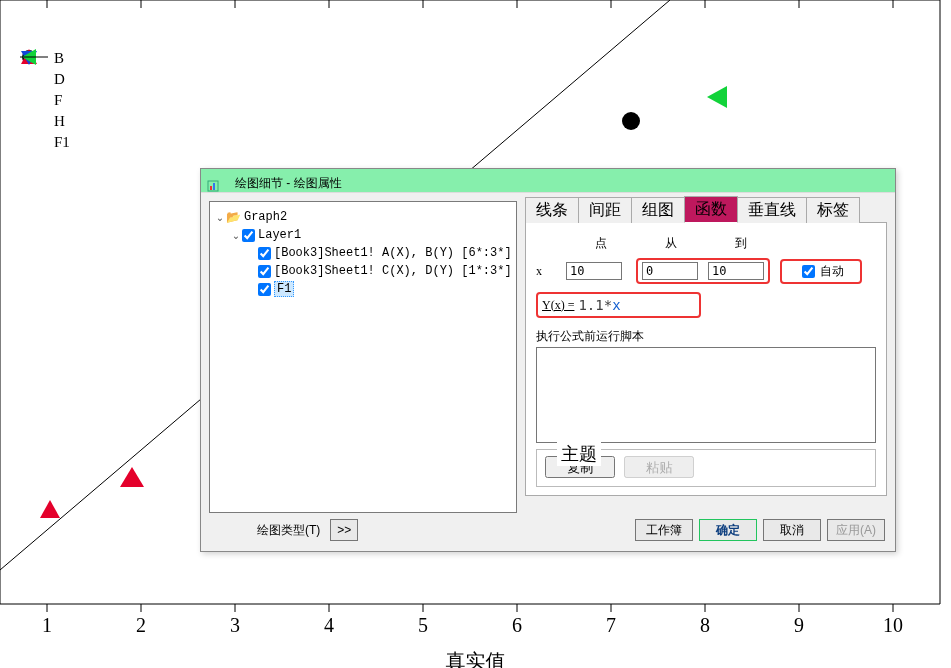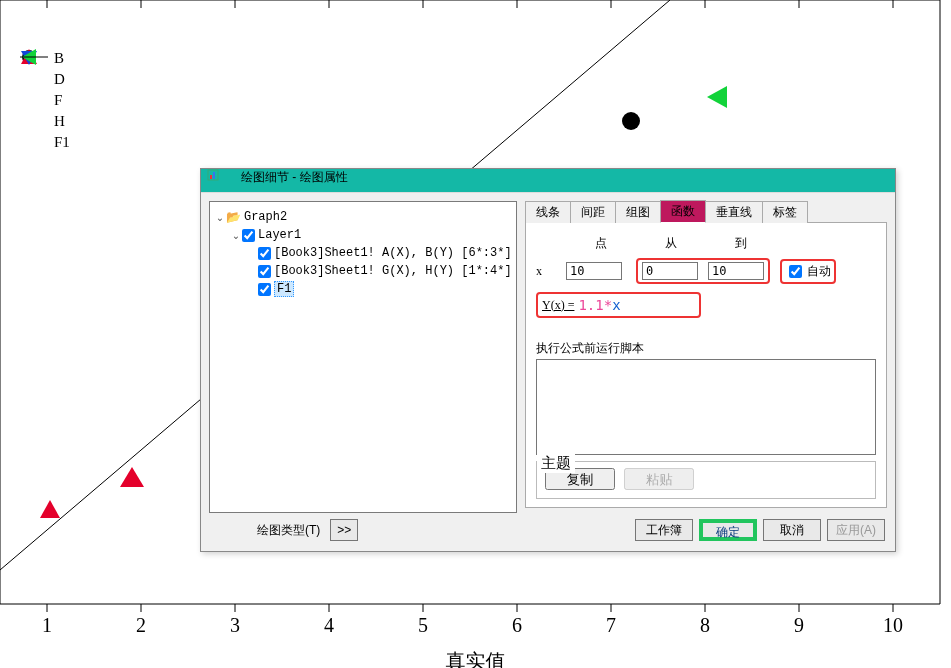--- a/index.html
+++ b/index.html
@@ -58,26 +58,26 @@
     width: 696px; height: 384px;
     background: #f0f0f0;
     border: 1px solid #888;
     box-shadow: 2px 2px 6px rgba(0,0,0,0.18);
     display: flex;
     flex-direction: column;
   }
   .titlebar {
     height: 24px;
     display: flex;
-    align-items: flex-start;
+    align-items: flex-end;
     padding: 0 6px;
-    background: #14b8a6;
+    background: #86efac;
     border-bottom: 1px solid #ddd;
     font-size: 12px;
-    gap: 22px;
+    gap: 16px;
   }
   .titlebar .icon {
     width: 12px; height: 12px;
     display: inline-flex; align-items: center; justify-content: center;
   }
   .dlg-body {
     flex: 1;
     display: flex;
     padding: 8px 8px 0 8px;
     gap: 8px;
@@ -104,21 +104,21 @@
     display: flex;
     flex-direction: column;
   }
 
   .tabs {
     display: flex;
     align-items: flex-end;
     height: 22px;
     border-bottom: 1px solid #aaa;
     gap: 0;
-    font-size: 12px;
+    font-size: 16px;
   }
   .tabs .tab {
     padding: 2px 10px;
     border: 1px solid #aaa;
     border-bottom: none;
     background: #f0f0f0;
     margin-right: -1px;
     position: relative;
     top: 1px;
   }
@@ -165,24 +165,24 @@
   }
 
   .theme-group {
     border: 1px solid #bbb;
     padding: 6px 8px 8px 8px;
     margin-top: 6px;
     position: relative;
   }
   .theme-group .legend-lbl {
     position: absolute;
-    top: -8px; left: 0;
+    top: -8px; left: 20px;
     background: #fff;
     padding: 0 4px;
-    font-size: 15px;
+    font-size: 18px;
   }
   .theme-group button { width: 70px; height: 22px; margin-right: 6px; }
 
   .dlg-footer {
     display: flex;
     align-items: center;
     padding: 6px 10px 10px 10px;
     gap: 6px;
   }
   .dlg-footer .lbl { margin-left: 46px; margin-right: 4px; }
@@ -192,28 +192,28 @@
     background: #fff;
   }
   .dlg-footer .spacer { flex: 1; }
   .dlg-footer button {
     width: 58px; height: 22px;
     border: 1px solid #767676;
     background: #e9e9e9;
     font-size: 12px;
   }
   .dlg-footer button.squish { width: 28px; }
-  .dlg-footer button.primary { border: 4px solid #22c55e; color: #0a3c7e; }
+  .dlg-footer button.primary { border: 1px solid #22c55e; color: #0a3c7e; font-weight: bold; }
   .dlg-footer button:disabled { color: #999; }
 
   .auto-cb { display: inline-flex; align-items: center; gap: 2px; }
 
   .yx-expr { display:flex; align-items:center; gap:4px; }
   .yx-expr .val { font-family: Consolas, monospace; font-size: 14px; }
-  .yx-expr .val .num { color: #ec4899; }
+  .yx-expr .val .num { color: #404040; }
   .yx-expr .val .var { color: #1560d0; }
 </style>
 </head>
 <body>
 
 <div class="chart">
   <svg width="951" height="668">
 
     <line x1="0" y1="0" x2="0" y2="604" stroke="#000" stroke-width="1"></line>
 
@@ -344,21 +344,21 @@
           <span>Layer1</span>
         </div>
         <div class="trow">
           <span class="ind" style="width:44px"></span>
           <input type="checkbox" class="cb" checked="" style="">
           <span>[Book3]Sheet1! A(X), B(Y) [6*:3*]</span>
         </div>
         <div class="trow">
           <span class="ind" style="width:44px"></span>
           <input type="checkbox" class="cb" checked="" style="">
-          <span>[Book3]Sheet1! G(X), H(Y) [1*:4*]</span>
+          <span>[Book3]Sheet1! C(X), D(Y) [1*:3*]</span>
         </div>
         <div class="trow">
           <span class="ind" style="width:44px"></span>
           <input type="checkbox" class="cb" checked="" style="">
           <span class="sel">F1</span>
         </div>
       </div>
     </div>
 
     <div class="right-pane">
@@ -382,32 +382,32 @@
 
         <div class="row-x">
           <div style="width:30px; font-family: 'Times New Roman', serif;">x</div>
           <input class="inp" style="width: 56px;" value="10">
           <span style="width:14px"></span>
           <span class="hl" style="display:inline-flex; gap:10px; padding:2px 4px;">
             <input class="inp" style="width: 56px;" value="0">
             <input class="inp" style="width: 56px;" value="10">
           </span>
           <span style="width:10px"></span>
-          <span class="hl auto-cb" style="padding:1px 3px;">
+          <span class="hl auto-cb" style="padding:1px 16px;">
             <input type="checkbox" checked="" style="">
             <span>自动</span>
           </span>
         </div>
 
         <div class="row-yx yx-expr hl" style="padding:3px 4px; width:165px; margin-top:8px;">
           <span style="font-family:'Times New Roman',serif;text-decoration:underline;">Y(x) =</span>
           <span class="val"><span class="num">1.1*</span><span class="var">x</span></span>
         </div>
 
-        <div style="margin-top:22px">
+        <div style="margin-top:10px">
           <div>执行公式前运行脚本</div>
           <div class="scriptbox"></div>
         </div>
 
         <div class="theme-group">
           <span class="legend-lbl">主题</span>
           <button>复制</button>
           <button disabled="">粘贴</button>
         </div>
       </div>

